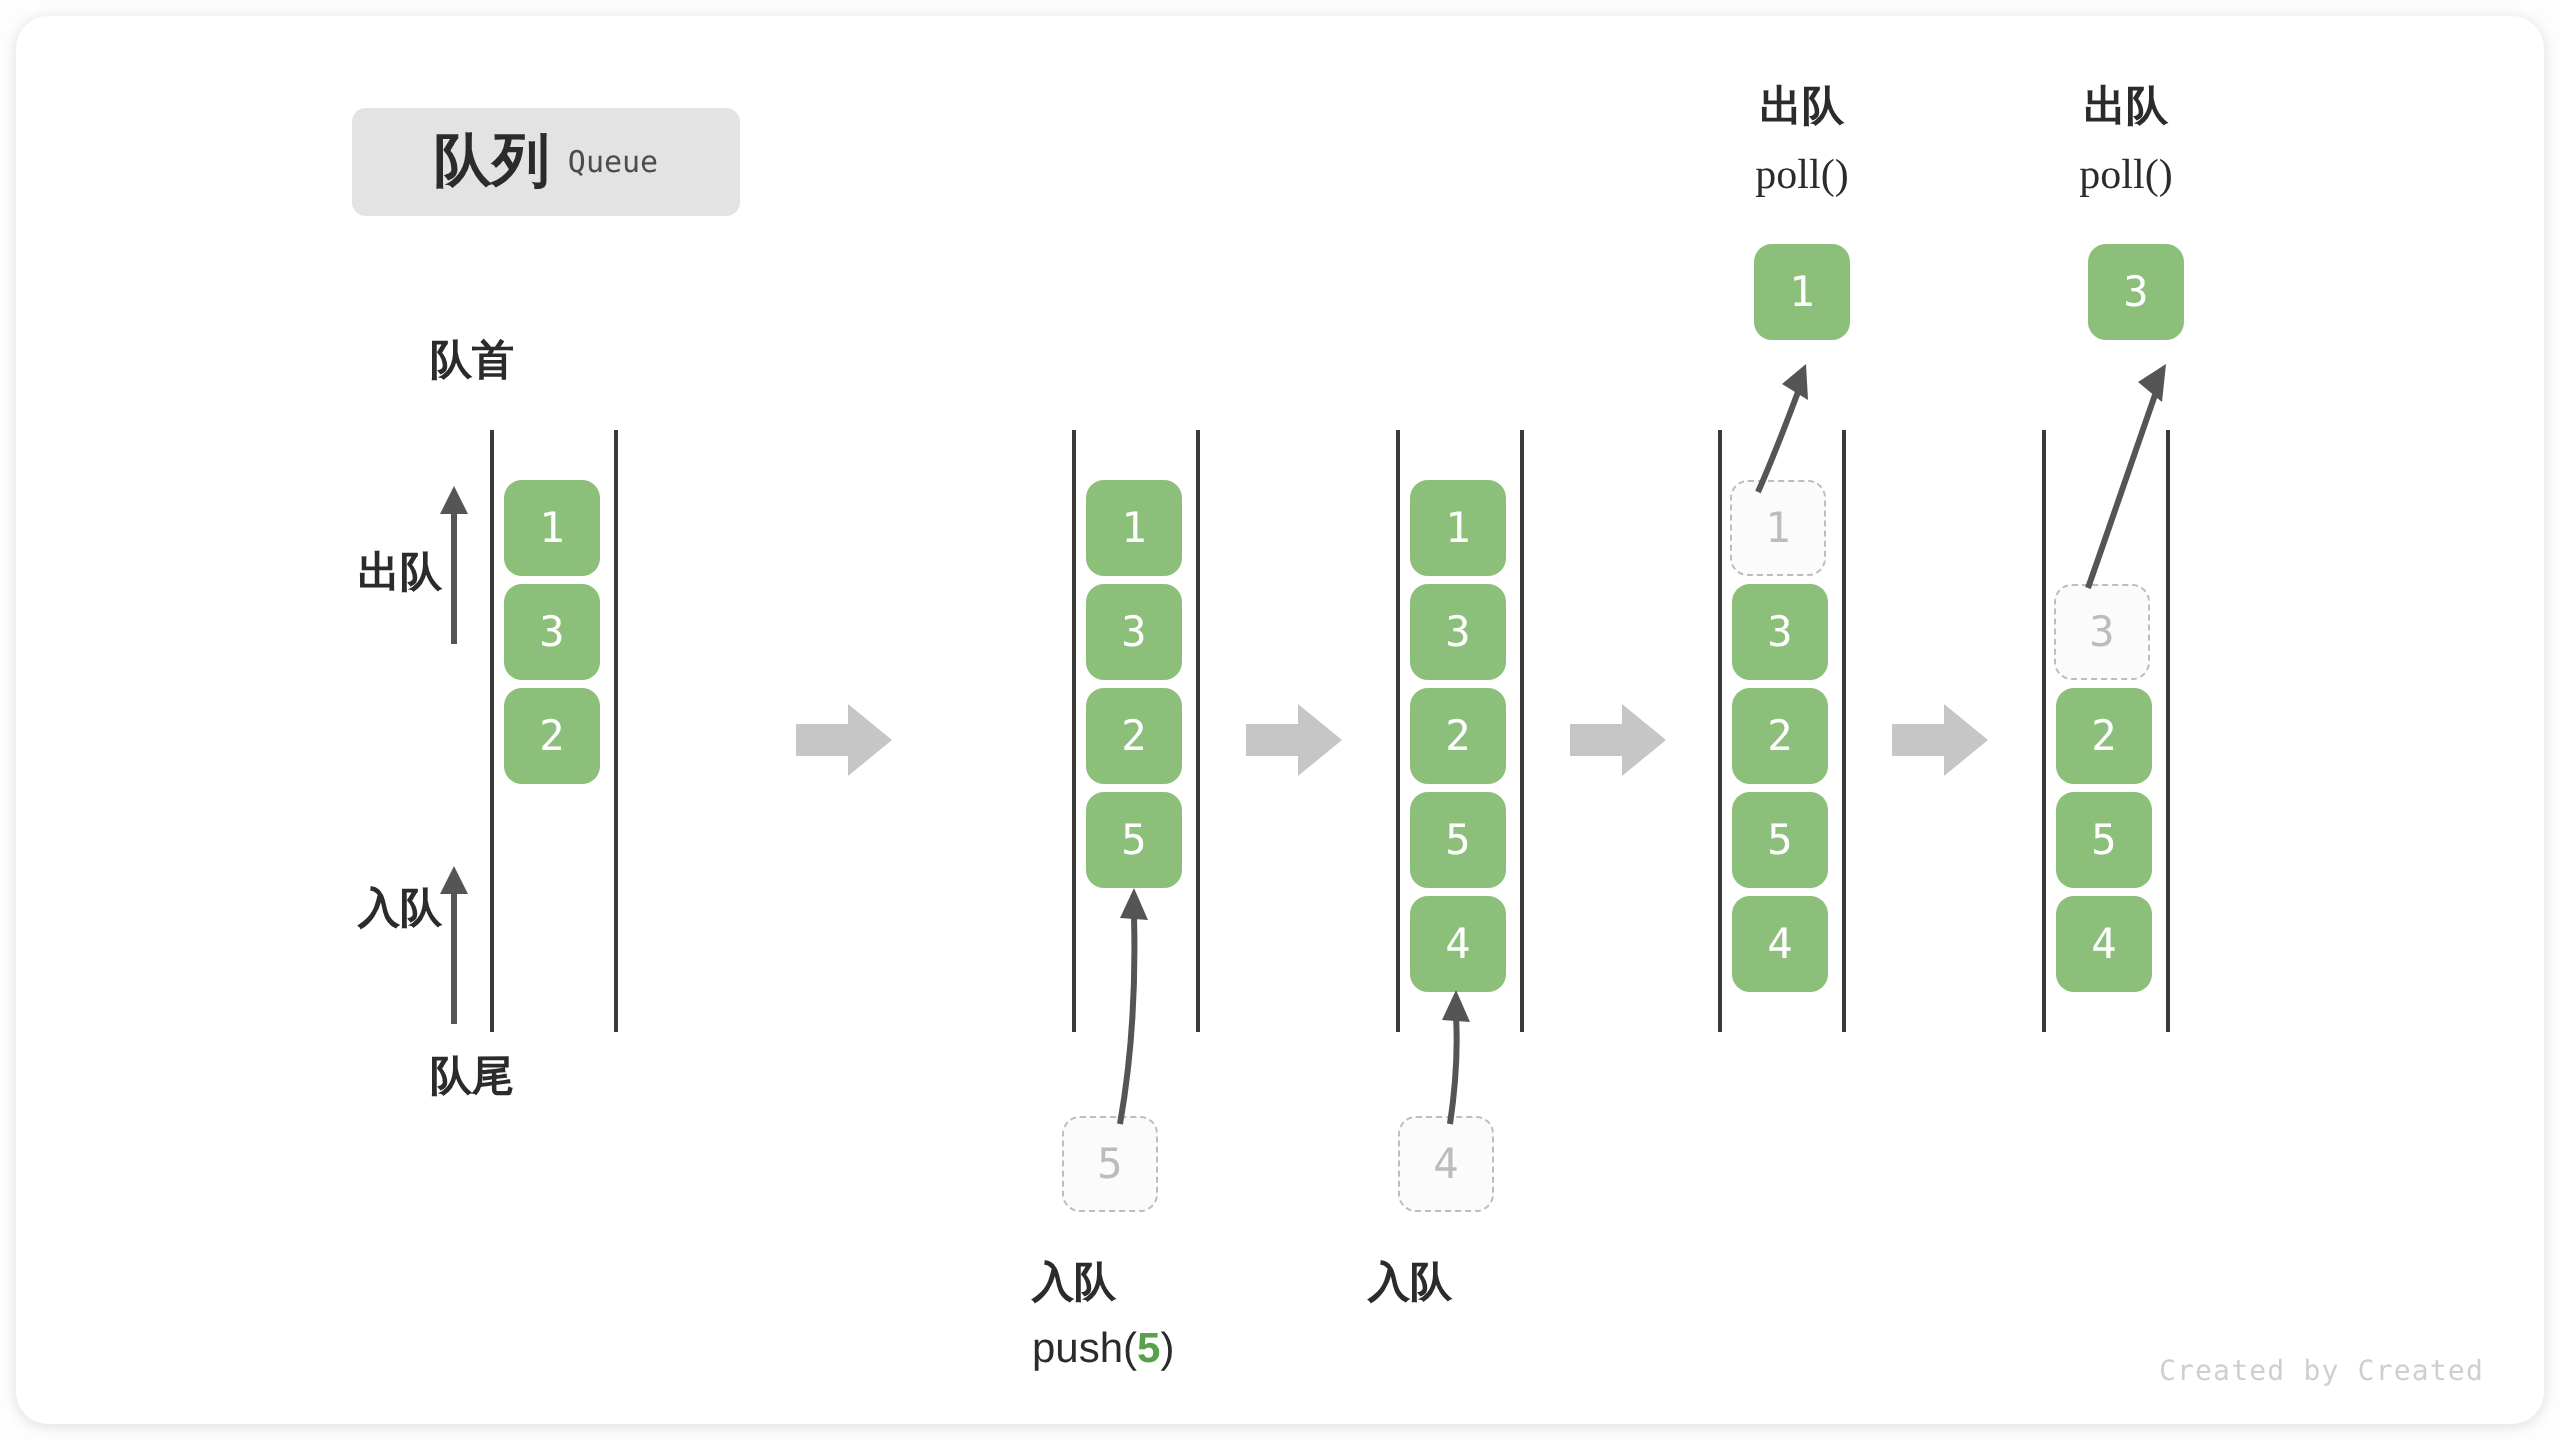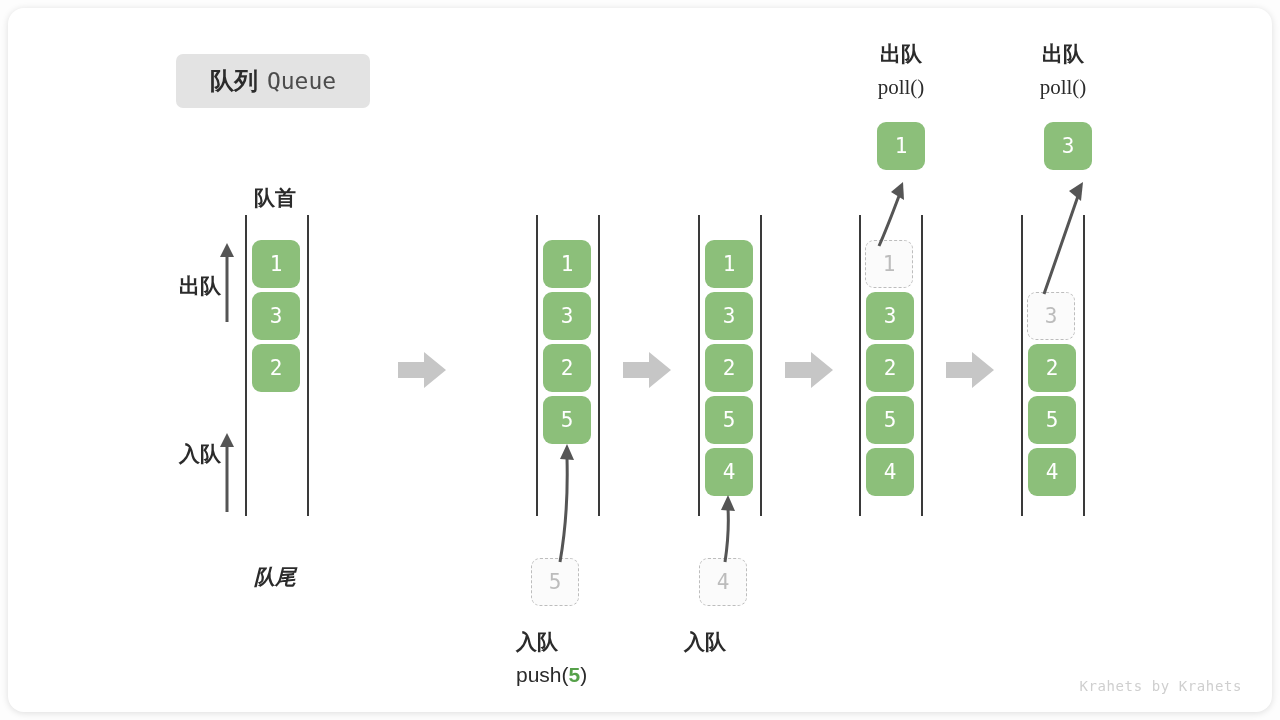--- a/index.html
+++ b/index.html
@@ -32,37 +32,36 @@
     background: #e3e3e3;
     border-radius: 7px;
     display: flex;
     align-items: center;
     justify-content: center;
     gap: 9px;
   }
   #title-badge .cn {
     font-family: Liberation Serif, serif;
     font-weight: bold;
-    font-size: 24px;
+    font-size: 29px;
     color: #2b2b2b;
   }
   #title-badge .en {
     font-family: "DejaVu Sans Mono", monospace;
-    font-size: 23px;
+    font-size: 15px;
     color: #4c4c4c;
   }
 
   
   .rail-label {
     font-weight: bold;
     font-size: 21px;
     color: #2b2b2b;
-    text-align: center;
+    text-align: left;
     width: 120px;
-    margin-top: 18px;
   }
 
   
   .side-label {
     font-weight: bold;
     font-size: 21px;
     color: #2b2b2b;
     text-align: right;
     width: 70px;
   }
@@ -149,21 +148,21 @@
 <body>
 
 <div id="canvas">
 
   <div class="abs" id="title-badge">
     <span class="cn">队列</span>
     <span class="en">Queue</span>
   </div>
 
   <div class="abs rail-label" style="left:207px; top:158px;">队首</div>
-  <div class="abs rail-label" style="left:207px; top:537px;font-style:italic;">队尾</div>
+  <div class="abs rail-label" style="left:207px; top:516px;">队尾</div>
 
   <div class="abs side-label" style="left:143px; top:264px;">出队</div>
   <svg class="abs" style="left:208px; top:232px;" width="24" height="84">
     <line x1="11" y1="82" x2="11" y2="14" stroke="#555555" stroke-width="3"></line>
     <path d="M11 3 L18 17 L4 17 Z" fill="#555555"></path>
   </svg>
 
   <div class="abs side-label" style="left:143px; top:432px;">入队</div>
   <svg class="abs" style="left:208px; top:422px;" width="24" height="84">
     <line x1="11" y1="82" x2="11" y2="14" stroke="#555555" stroke-width="3"></line>
@@ -273,15 +272,15 @@
       <path d="M18 118 C 30 84, 42 48, 52 20" stroke="#555555" stroke-width="3" fill="none"></path>
       <path d="M57 6 L55 25 L43 15 Z" fill="#555555"></path>
     </svg>
 
     <div class="poll-caption" style="left:980px; top:30px;">
       <span class="cn">出队</span>
       <span class="code">poll()</span>
     </div>
   </div>
 
-  <div class="abs" id="watermark">Krahets by Krahets</div>
+  <div class="abs" id="watermark">Created by Created</div>
 
 </div>
 
 </body></html>

